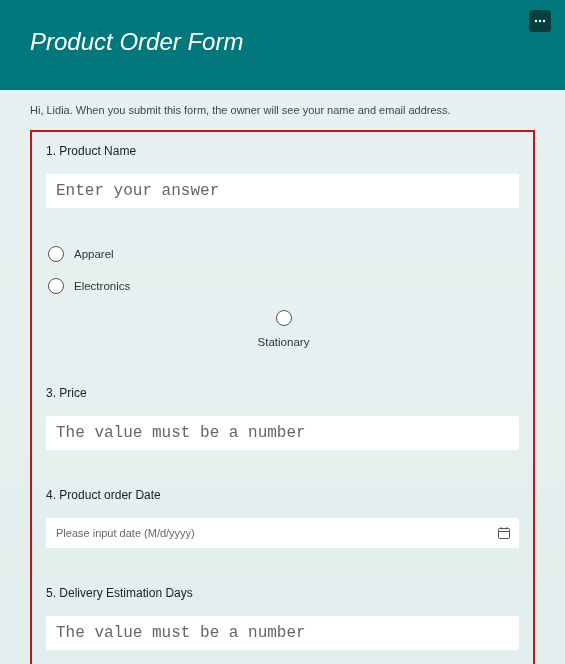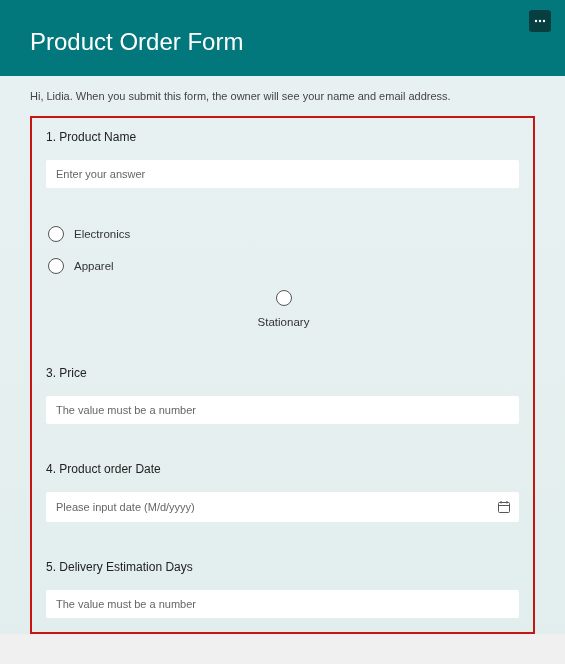--- a/index.html
+++ b/index.html
@@ -5,22 +5,23 @@
     * { box-sizing: border-box; margin: 0; padding: 0; }
     body {
       font-family: "Segoe UI", -apple-system, sans-serif;
       background: #f0f0f0;
       width: 565px;
       height: 664px;
       overflow: hidden;
     }
     .header {
       background: #03787c;
-      padding: 28px 30px 20px;
+      padding: 28px 30px 34px;
       position: relative;
+      font-style: italic;
     }
     .header-title {
       color: #fff;
       font-size: 24px;
       font-weight: 400;
     }
     .more-btn {
       position: absolute;
       top: 10px;
       right: 14px;
@@ -56,22 +57,22 @@
       font-size: 12px;
       color: #222;
       margin-bottom: 16px;
     }
     .text-input {
       width: 100%;
       background: #fff;
       border: none;
       border-radius: 2px;
       padding: 8px 10px;
-      font-size: 11px;
-      font-family: Liberation Sans, sans-serif;
+      font-size: 16px;
+      font-family: Liberation Mono, monospace;
       color: #333;
     }
     .text-input::placeholder { color: #666; }
     .radio-group { padding-left: 2px; }
     .radio-item {
       display: flex;
       align-items: center;
       gap: 10px;
       margin-bottom: 16px;
       cursor: pointer;
@@ -140,25 +141,25 @@
         <span>1.</span>
         <span>Product Name</span>
       </div>
       <input type="text" class="text-input" placeholder="Enter your answer" style="">
     </div>
 
     <div class="question">
       <div class="radio-group">
         <div class="radio-item">
           <div class="radio-circle"></div>
-          <span class="radio-label">Electronics</span>
+          <span class="radio-label">Apparel</span>
         </div>
         <div class="radio-item">
           <div class="radio-circle"></div>
-          <span class="radio-label">Apparel</span>
+          <span class="radio-label">Electronics</span>
         </div>
         <div class="radio-item">
           <div class="radio-circle"></div>
           <span class="radio-label">Stationary</span>
         </div>
       </div>
     </div>
 
     <div class="question">
       <div class="q-label">

